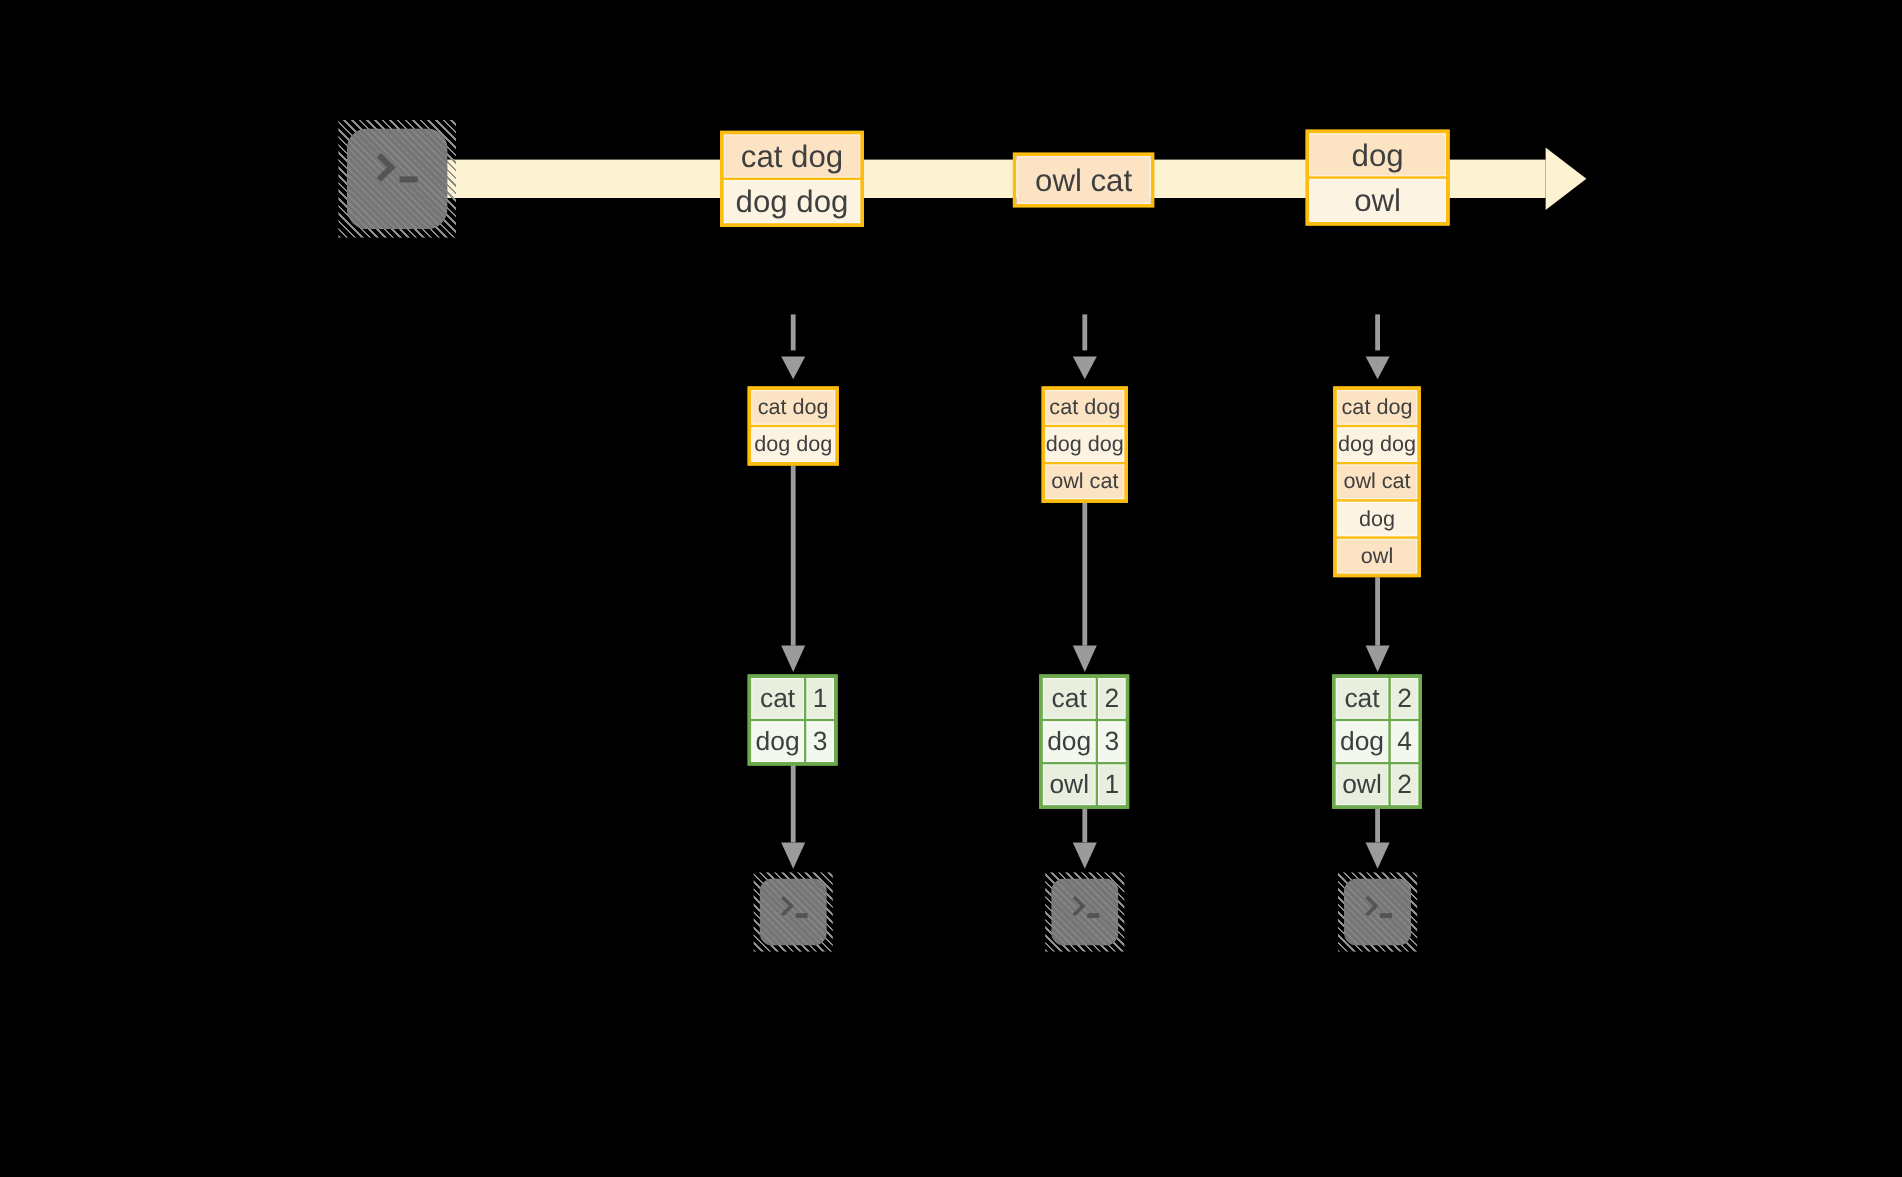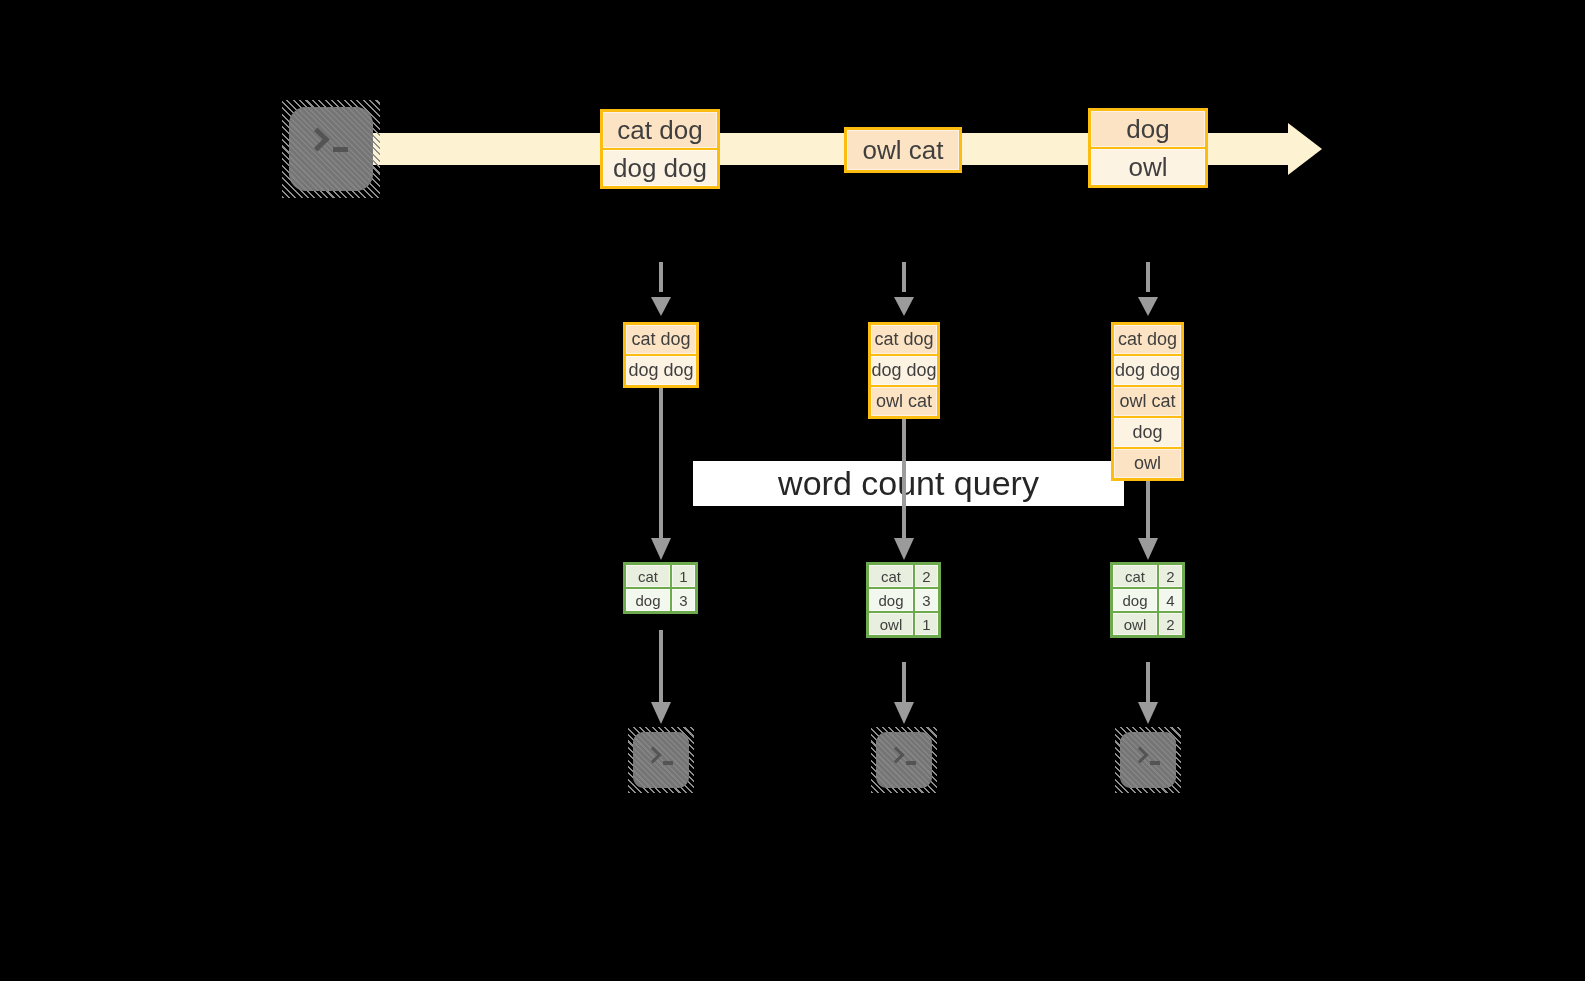--- a/index.html
+++ b/index.html
@@ -50,21 +50,21 @@
     display:flex;flex-direction:column;gap:2px;}
   .orow{display:flex;align-items:center;justify-content:center;color:var(--text-dark);
     background:var(--box-fill-a);box-shadow:inset 0 0 0 1px rgba(255,255,255,.55);}
   .orow:nth-child(even){background:var(--box-fill-b);}
   .obox.batch .orow{font-size:26px;}
   .obox.stack .orow{font-size:18px;height:29px;}
 
   
   .gtable{position:absolute;z-index:3;border:3px solid var(--table-border);background:var(--table-border);
     display:grid;grid-template-columns:44px 23px;gap:2px;}
-  .gcell{height:22px;display:flex;align-items:center;justify-content:center;font-size:15px;
+  .gcell{height:34px;display:flex;align-items:center;justify-content:center;font-size:22px;
     color:var(--text-dark);background:var(--table-fill-a);box-shadow:inset 0 0 0 1px rgba(255,255,255,.55);}
   .gcell:nth-child(4n+3),.gcell:nth-child(4n+4){background:var(--table-fill-b);}
 
   
   .varrow{position:absolute;width:20px;display:flex;flex-direction:column;align-items:center;z-index:2;}
   .varrow .dash{width:3.5px;height:30px;background:var(--arrow-gray);margin-bottom:5px;}
   .varrow .shaft{width:3.5px;background:var(--arrow-gray);}
   .varrow .head{width:0;height:0;border-left:10px solid transparent;border-right:10px solid transparent;
     border-top:22px solid var(--arrow-gray);}
   .varrow.dashed .head{border-top-width:19px;}
@@ -125,21 +125,20 @@
     <div class="orow">owl cat</div>
   </div>
   <div class="obox stack" style="left:1111px;top:322px;width:73px">
     <div class="orow">cat dog</div>
     <div class="orow">dog dog</div>
     <div class="orow">owl cat</div>
     <div class="orow">dog</div>
     <div class="orow">owl</div>
   </div>
 
-  <div class="query-label">word count query</div>
 
   <div class="varrow" style="left:651px;top:388px">
     <div class="shaft" style="height:150px"></div>
       <div class="head"></div>
   </div>
   <div class="varrow" style="left:894px;top:419px">
     <div class="shaft" style="height:119px"></div>
       <div class="head"></div>
   </div>
   <div class="varrow" style="left:1138px;top:481px">

